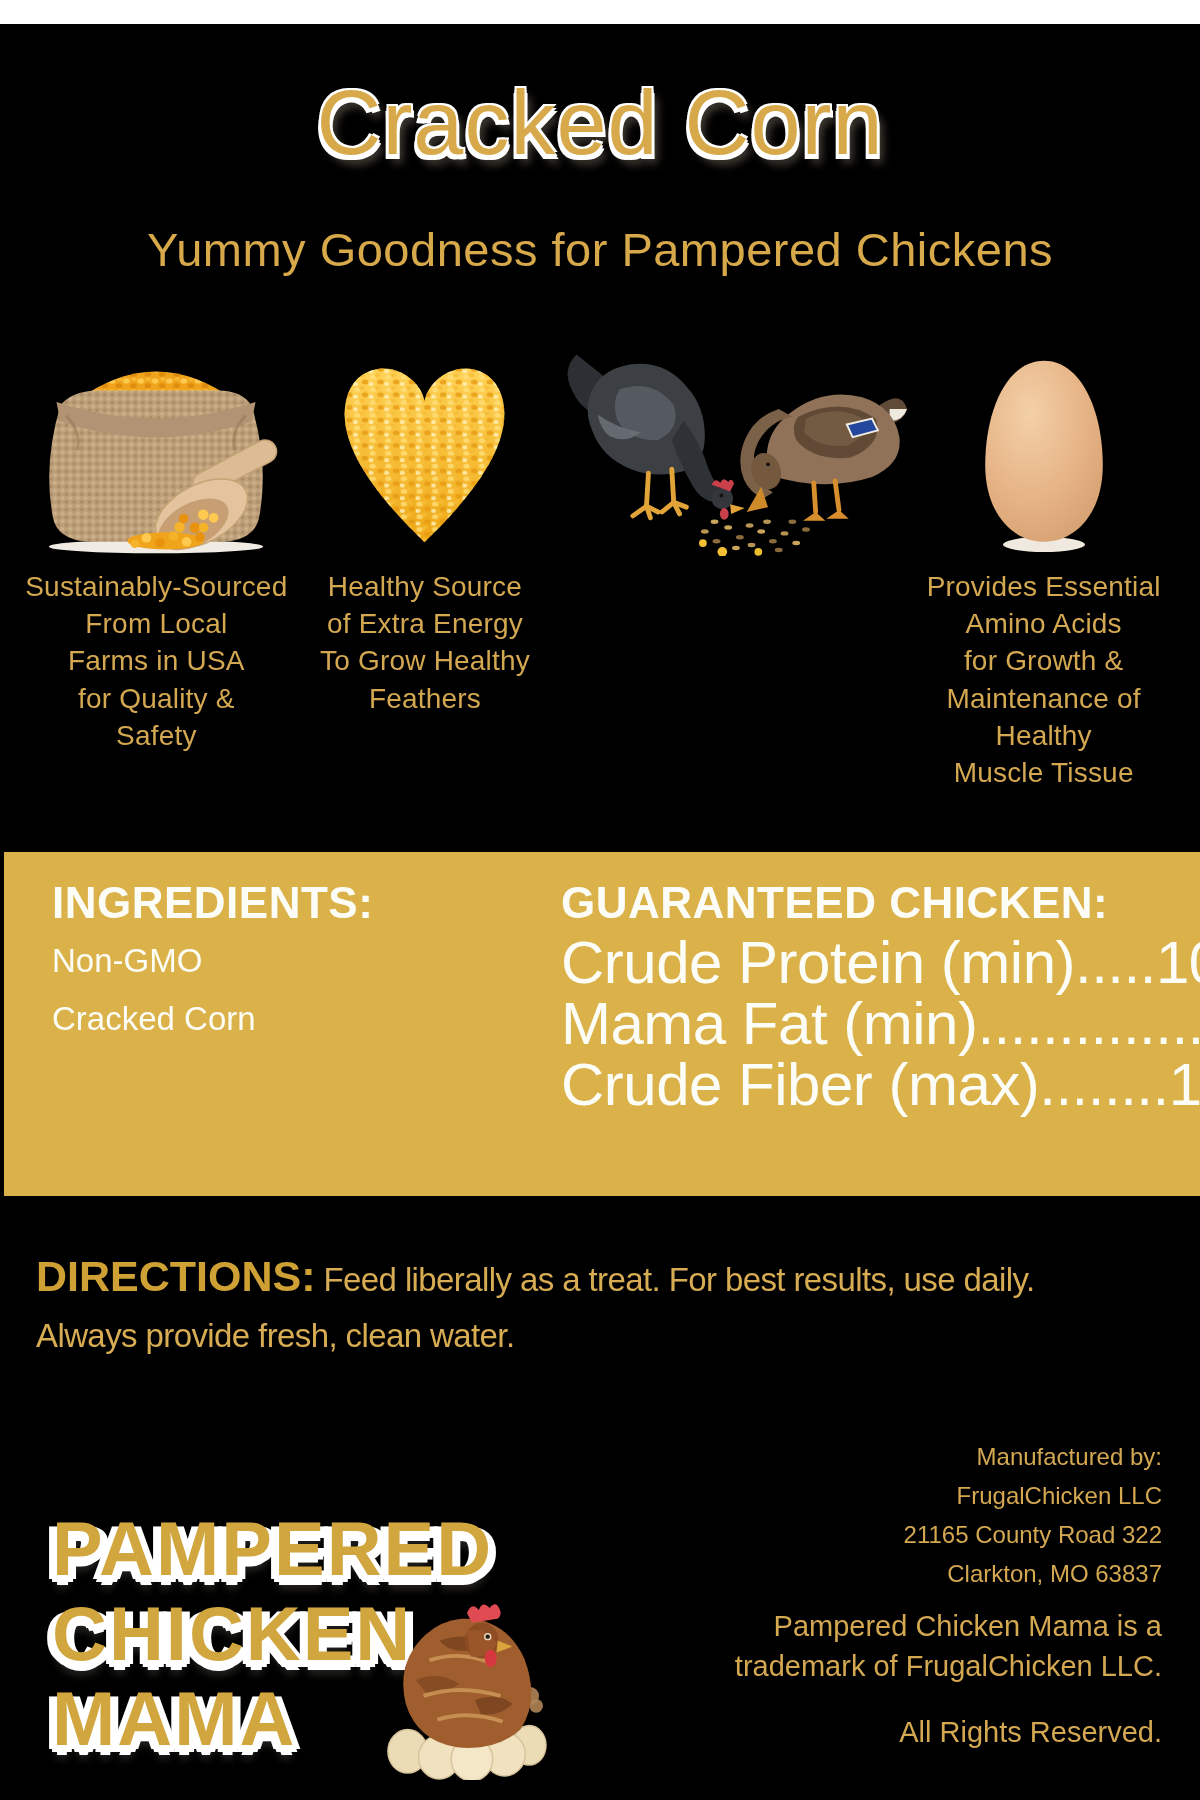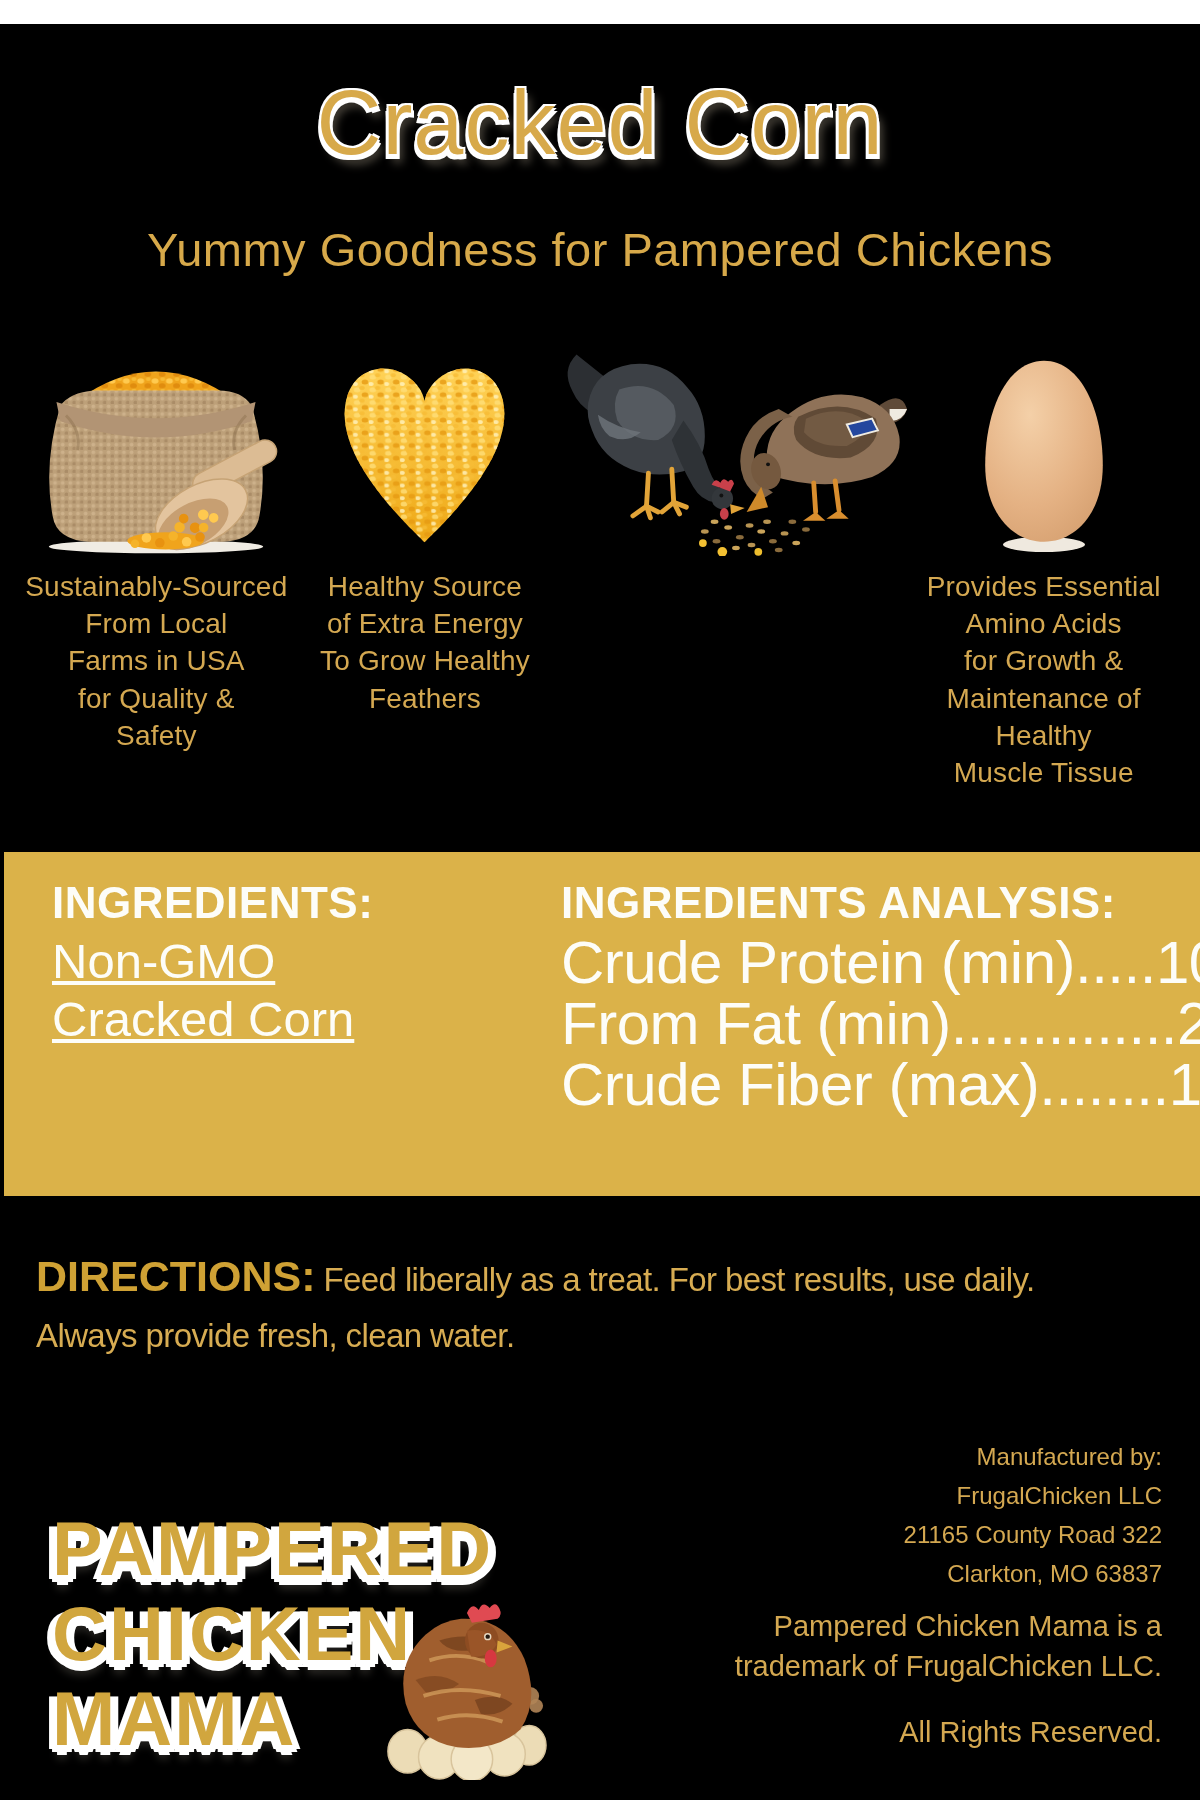--- a/index.html
+++ b/index.html
@@ -24,21 +24,21 @@
   .feature{display:flex;flex-direction:column;align-items:center;}
   .feature-art{height:248px;display:flex;align-items:flex-end;justify-content:center;}
   .caption{
     margin-top:12px;font-size:28px;line-height:1.33;color:#d4a851;
     text-align:center;white-space:pre-line;letter-spacing:.2px;
   }
   
   .banner{position:absolute;top:828px;left:4px;width:1200px;height:344px;background:#dbb249;color:#fdfdf8;}
   .ingredients{position:absolute;left:48px;top:26px;}
   .panel-heading{font-size:44px;font-weight:700;letter-spacing:.5px;}
-  .ingredient-line{font-size:49px;line-height:58px;font-weight:400;text-decoration:underline;}
+  .ingredient-line{font-size:33px;line-height:58px;font-weight:400;}
   .ingredients .panel-heading{margin-bottom:4px;}
   .analysis{position:absolute;left:557px;top:26px;width:606px;}
   .analysis .panel-heading{text-align:left;margin-bottom:4px;}
   .arow{font-size:60px;line-height:61px;text-align:center;letter-spacing:-.5px;white-space:nowrap;}
   
   .directions{position:absolute;left:36px;top:1224px;width:1160px;color:#d7ac52;font-size:33px;line-height:56px;letter-spacing:-.6px;}
   .dline1{white-space:nowrap;}
   .dheading{font-size:43px;font-weight:700;color:#cfa134;letter-spacing:0;margin-right:8px;}
   
   .manufacturer{
@@ -237,23 +237,23 @@
 
   </div>
 
   <div class="banner">
     <div class="ingredients">
       <div class="panel-heading">INGREDIENTS:</div>
       <div class="ingredient-line">Non-GMO</div>
       <div class="ingredient-line">Cracked Corn</div>
     </div>
     <div class="analysis">
-      <div class="panel-heading">INGREDIENTS ANALYSIS:</div>
+      <div class="panel-heading">GUARANTEED CHICKEN:</div>
       <div class="arow"><span>Crude Protein (min)</span><span>.....</span><span>10%</span></div>
-      <div class="arow"><span>From Fat (min)</span><span>..............</span><span>2%</span></div>
+      <div class="arow"><span>Mama Fat (min)</span><span>..............</span><span>2%</span></div>
       <div class="arow"><span>Crude Fiber (max)</span><span>........</span><span>10%</span></div>
     </div>
   </div>
 
   <div class="directions">
     <div class="dline1"><span class="dheading">DIRECTIONS:</span><span>Feed liberally as a treat. For best results, use daily.</span></div>
     <div>Always provide fresh, clean water.</div>
   </div>
 
   <div class="manufacturer">Manufactured by:

